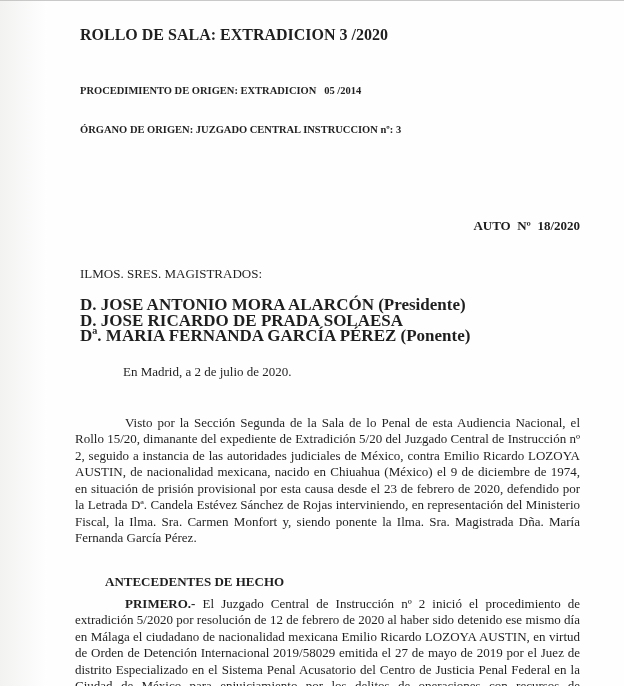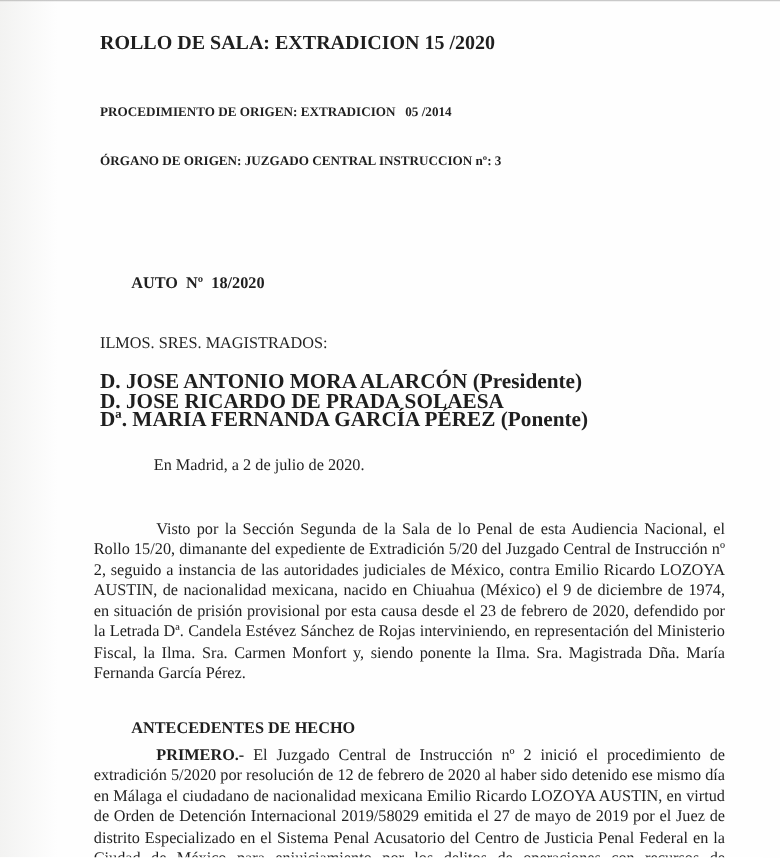--- a/index.html
+++ b/index.html
@@ -41,21 +41,21 @@
   .origin-block {
     margin: 14px 40px 0 80px;
     font-size: 10.5px;
     line-height: 13px;
     font-weight: bold;
     white-space: pre-wrap;
   }
   .auto-heading {
     margin: 56px 44px 0 75px;
     padding-left: 30px;
-    text-align: left;
+    text-align: right;
     font-size: 13px;
     line-height: 15px;
     font-weight: bold;
     white-space: pre-wrap;
   }
   .ilmos-heading {
     margin: 33px 40px 0 80px;
     font-size: 13px;
     line-height: 15px;
     font-weight: normal;
@@ -91,21 +91,21 @@
   }
   .bold { font-weight: bold; }
 </style>
 </head>
 <body>
 
 <div class="page">
   <div class="scan-top"></div>
   <div class="scan-left"></div>
 
-  <h1 class="rollo-title">ROLLO DE SALA: EXTRADICION 15 /2020</h1>
+  <h1 class="rollo-title">ROLLO DE SALA: EXTRADICION 3 /2020</h1>
 
   <div class="origin-block">
     <div>PROCEDIMIENTO DE ORIGEN: EXTRADICION   05 /2014</div>
     <div>ÓRGANO DE ORIGEN: JUZGADO CENTRAL INSTRUCCION nº: 3</div>
   </div>
 
   <div class="auto-heading">AUTO  Nº  18/2020</div>
 
   <div class="ilmos-heading">ILMOS. SRES. MAGISTRADOS:</div>
 

